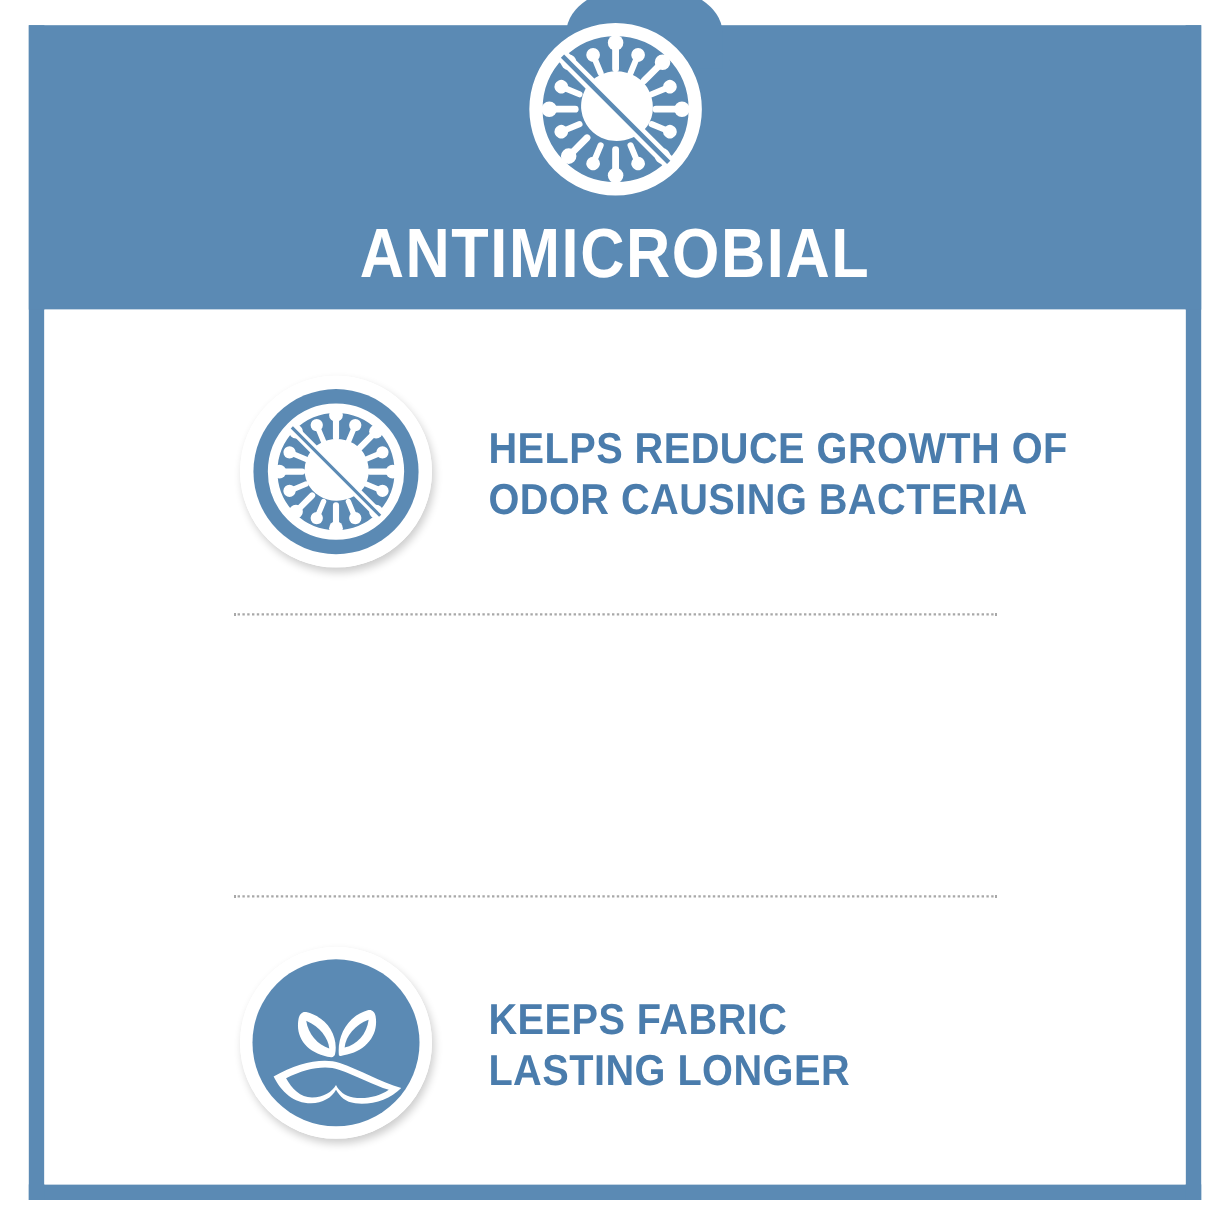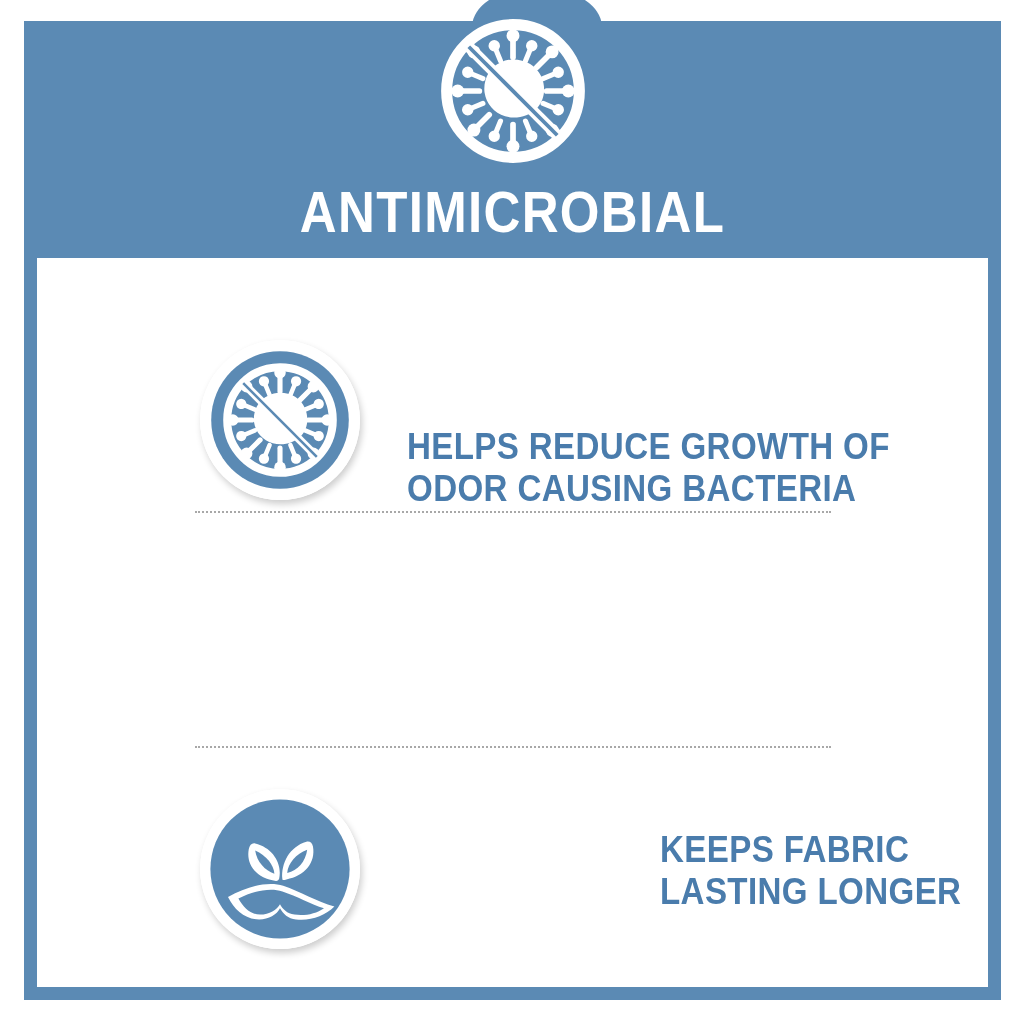--- a/index.html
+++ b/index.html
@@ -95,23 +95,23 @@
   }
 
   .feature-row {
     position: absolute;
     left: 0;
     width: 951px;
     height: 200px;
     display: flex;
     align-items: center;
   }
-  .feature-row.r1 { top: 52px; align-items: flex-end; }
+  .feature-row.r1 { top: 37px; }
   .feature-row.r2 { top: 278px; }
-  .feature-row.r3 { top: 513px; justify-content: space-between; }
+  .feature-row.r3 { top: 513px; }
 
   .icon-wrap {
     position: relative;
     width: 175px;
     height: 175px;
     margin-left: 158px;
     flex: 0 0 auto;
   }
   .icon-disc {
     position: absolute;

